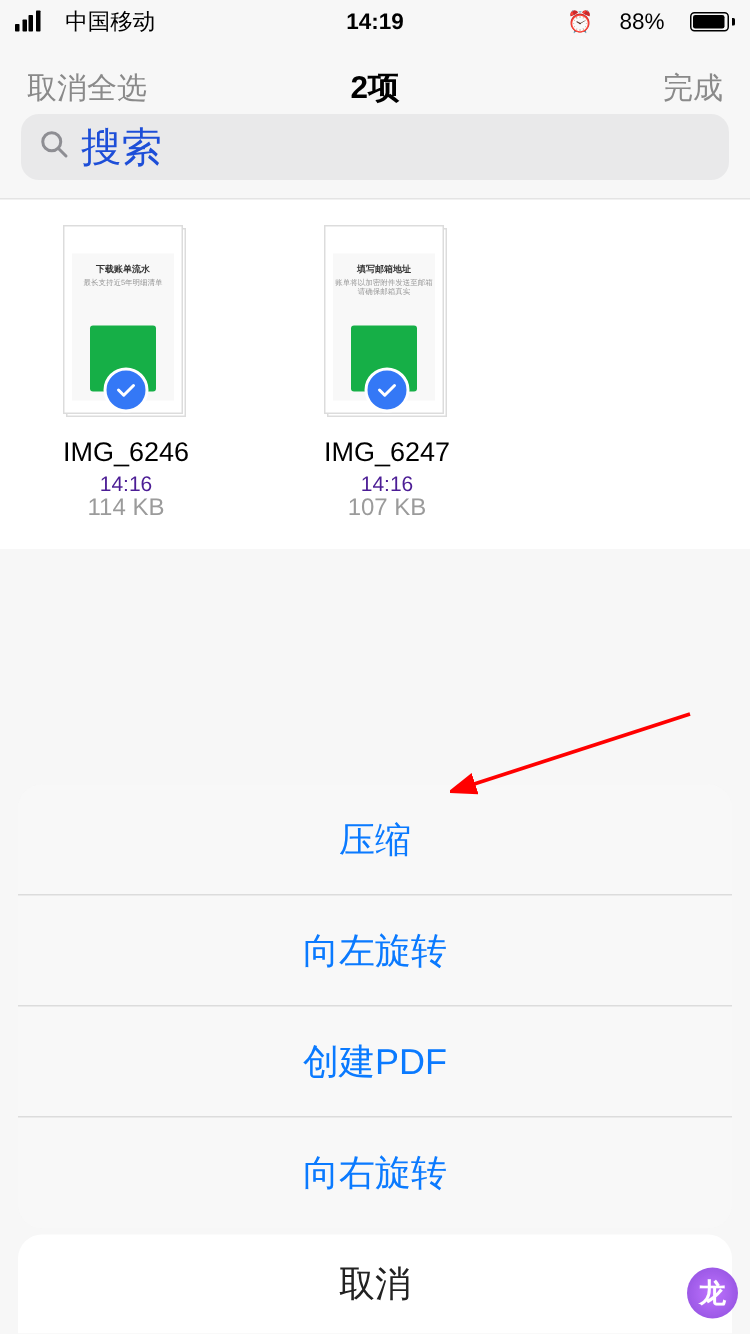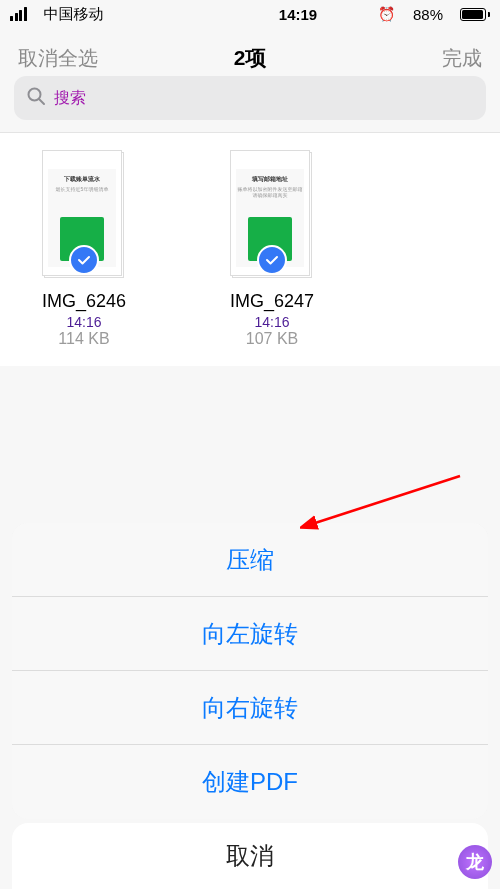--- a/index.html
+++ b/index.html
@@ -15,21 +15,21 @@
       height: 28px;
       display: flex;
       align-items: center;
       justify-content: space-between;
       padding: 0 10px;
       font-size: 15px;
       font-weight: 500;
       background: #f7f7f7;
     }
     .sb-left, .sb-right { display: flex; align-items: center; gap: 17px; }
-    .sb-center { font-weight: 600; position: absolute; left: 50%; transform: translateX(-50%); margin-left: 48px;}
+    .sb-center { font-weight: 600; position: absolute; left: 50%; transform: translateX(-50%);}
     .signal-icon { display: flex; align-items: flex-end; gap: 1.5px; }
     .signal-bar { width: 3px; background: #000; border-radius: 0.5px; }
     .signal-bar:nth-child(1){height:5px}.signal-bar:nth-child(2){height:8px}.signal-bar:nth-child(3){height:11px}.signal-bar:nth-child(4){height:14px}
     .battery { display: flex; align-items: center; gap: 2px;}
     .battery-body { width: 26px; height: 13px; border: 1.5px solid #000; border-radius: 3px; position: relative; }
     .battery-fill { position: absolute; left: 1px; top: 1px; bottom: 1px; width: 88%; background: #000; border-radius: 1.5px;}
     .battery-tip { width: 2px; height: 5px; background: #000; border-radius: 0 1px 1px 0;}
     .alarm-icon { font-size: 14px; }
 
     .nav-bar {
@@ -58,28 +58,28 @@
     .search-bar {
       background: #e9e9ea;
       border-radius: 12px;
       height: 44px;
       display: flex;
       align-items: center;
       padding: 0 12px;
       gap: 8px;
     }
     .search-icon { color: #8e8e93; }
-    .search-placeholder { color: #a21caf; font-size: 16px; }
+    .search-placeholder { color: #1d4ed8; font-size: 27px; }
 
     .content-area {
       background: #fff;
       border-top: 1px solid #e4e4e4;
       padding: 18px 14px;
       display: flex;
-      gap: 48px;
+      gap: 34px;
     }
     .file-item {
       width: 140px;
       display: flex;
       flex-direction: column;
       align-items: center;
     }
     .thumb-wrap { position: relative; width: 82px; height: 128px; }
     .thumb {
       width: 78px;
@@ -250,22 +250,22 @@
     </div>
     <div class="file-name">IMG_6247</div>
     <div class="file-time">14:16</div>
     <div class="file-size">107 KB</div>
   </div>
 </div>
 
 <div class="action-sheet">
   <div class="sheet-item">压缩</div>
   <div class="sheet-item">向左旋转</div>
+  <div class="sheet-item">创建PDF</div>
   <div class="sheet-item">向右旋转</div>
-  <div class="sheet-item">创建PDF</div>
 </div>
 
 <div class="cancel-sheet">取消</div>
 
 <svg class="arrow" width="180" height="70">
   <defs>
     <marker id="ah" markerWidth="10" markerHeight="10" refX="2" refY="3" orient="auto">
       <path d="M0,0 L0,6 L8,3 z" fill="#ff0000"></path>
     </marker>
   </defs>

